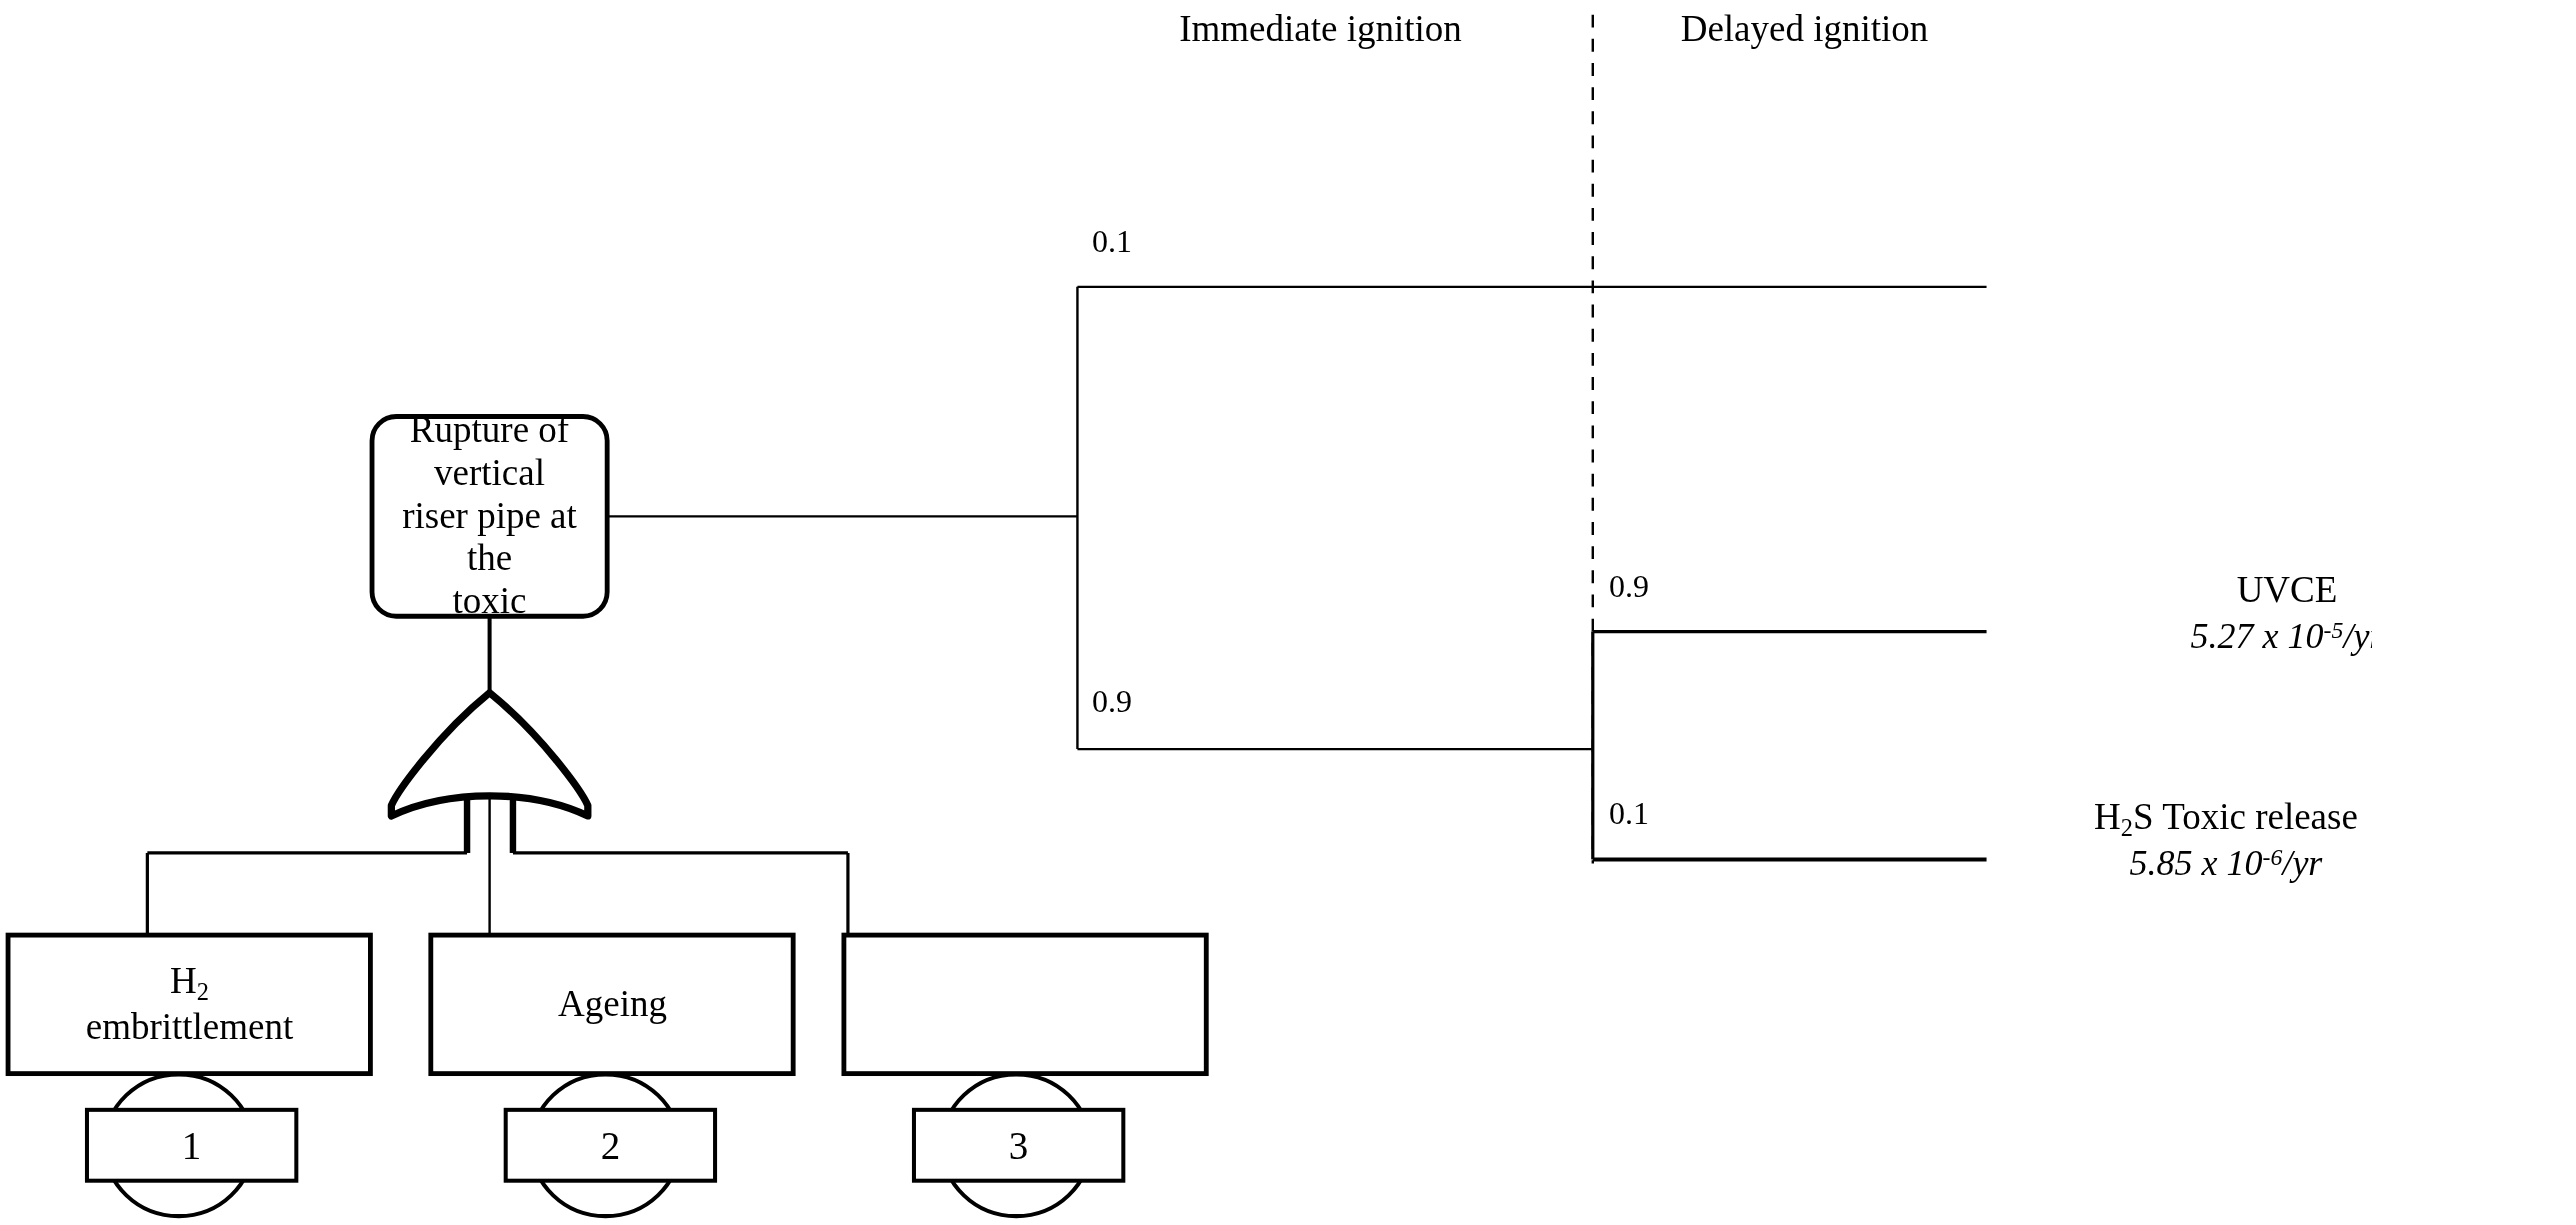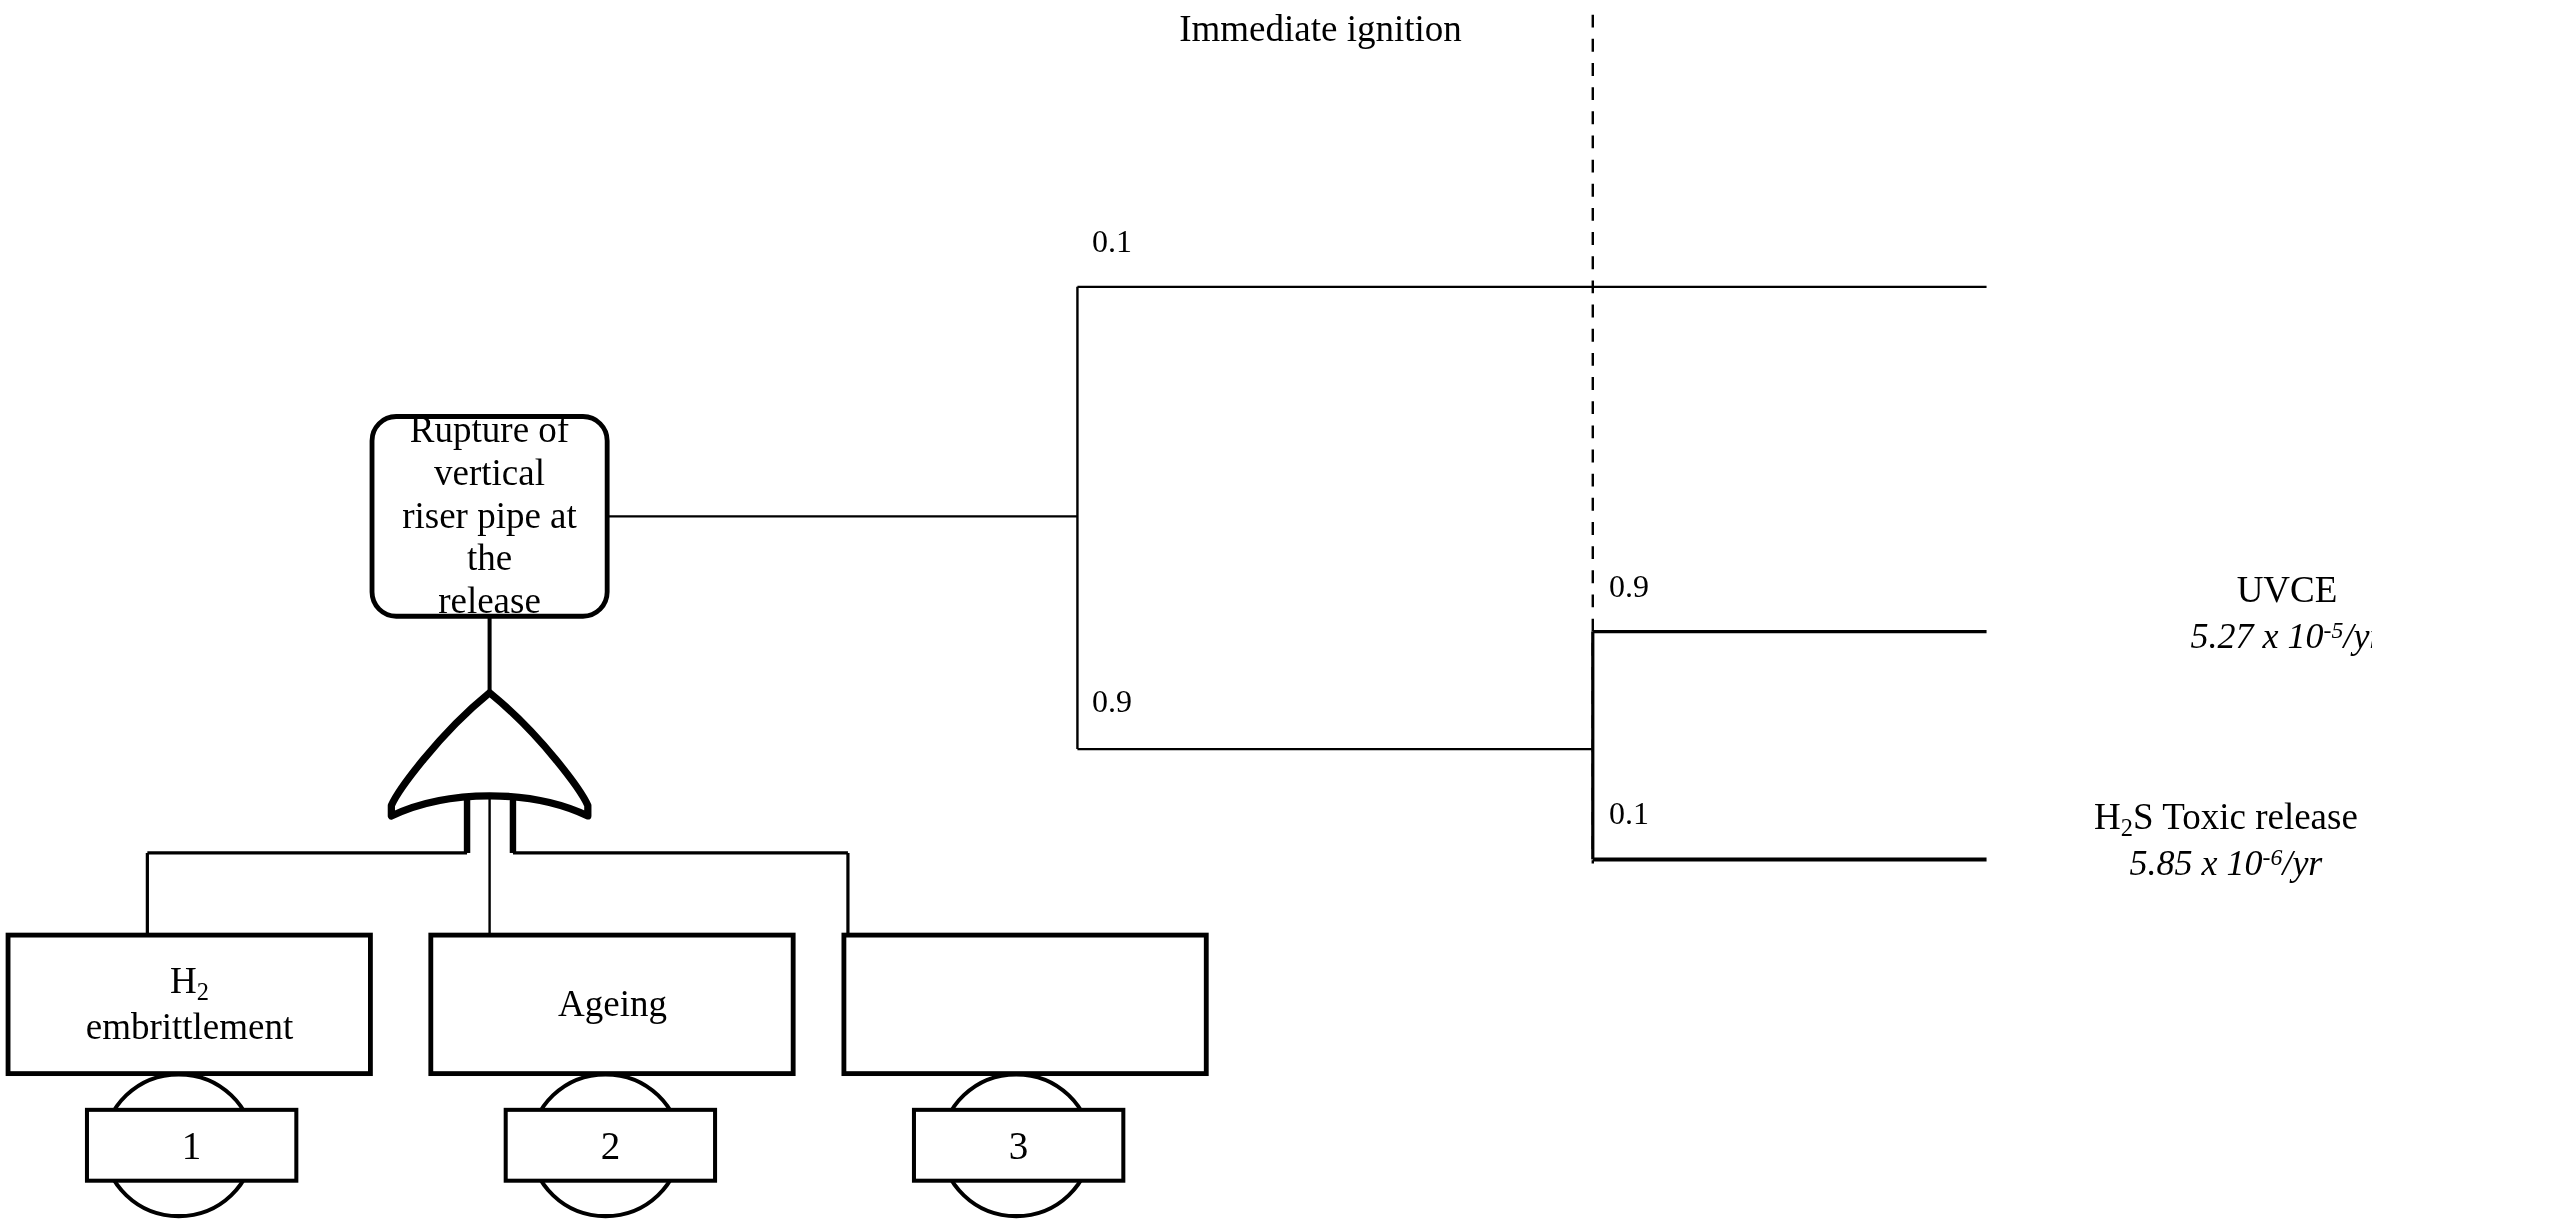--- a/index.html
+++ b/index.html
@@ -122,27 +122,28 @@
     <ellipse cx="752" cy="1422" rx="92" ry="88" fill="none" stroke="#000000" stroke-width="5"></ellipse>
     <ellipse cx="1262" cy="1422" rx="92" ry="88" fill="none" stroke="#000000" stroke-width="5"></ellipse>
 
     <rect x="108" y="1378" width="260" height="88" fill="#ffffff" stroke="#000000" stroke-width="5"></rect>
     <rect x="628" y="1378" width="260" height="88" fill="#ffffff" stroke="#000000" stroke-width="5"></rect>
     <rect x="1135" y="1378" width="260" height="88" fill="#ffffff" stroke="#000000" stroke-width="5"></rect>
   </svg>
 
   <div class="lbl col-header" style="left:1127px; top:8px; width:387px;">Immediate ignition</div>
 
+  <div class="lbl col-header" style="left:1611px; top:8px; width:387px;">Delayed ignition</div>
 
 
   <div class="box-text" style="left:377px; top:421px; width:225px; height:190px;">
     <div>
       <span>Rupture of vertical</span><br>
       <span>riser pipe at the</span><br>
-      <span>release</span>
+      <span>toxic</span>
     </div>
   </div>
 
   <div class="lbl branch-prob" style="left:1092px; top:224px;">0.1</div>
 
   <div class="lbl branch-prob" style="left:1092px; top:684px;">0.9</div>
 
   <div class="lbl branch-prob" style="left:1609px; top:569px;">0.9</div>
 
   <div class="lbl branch-prob" style="left:1609px; top:796px;">0.1</div>

